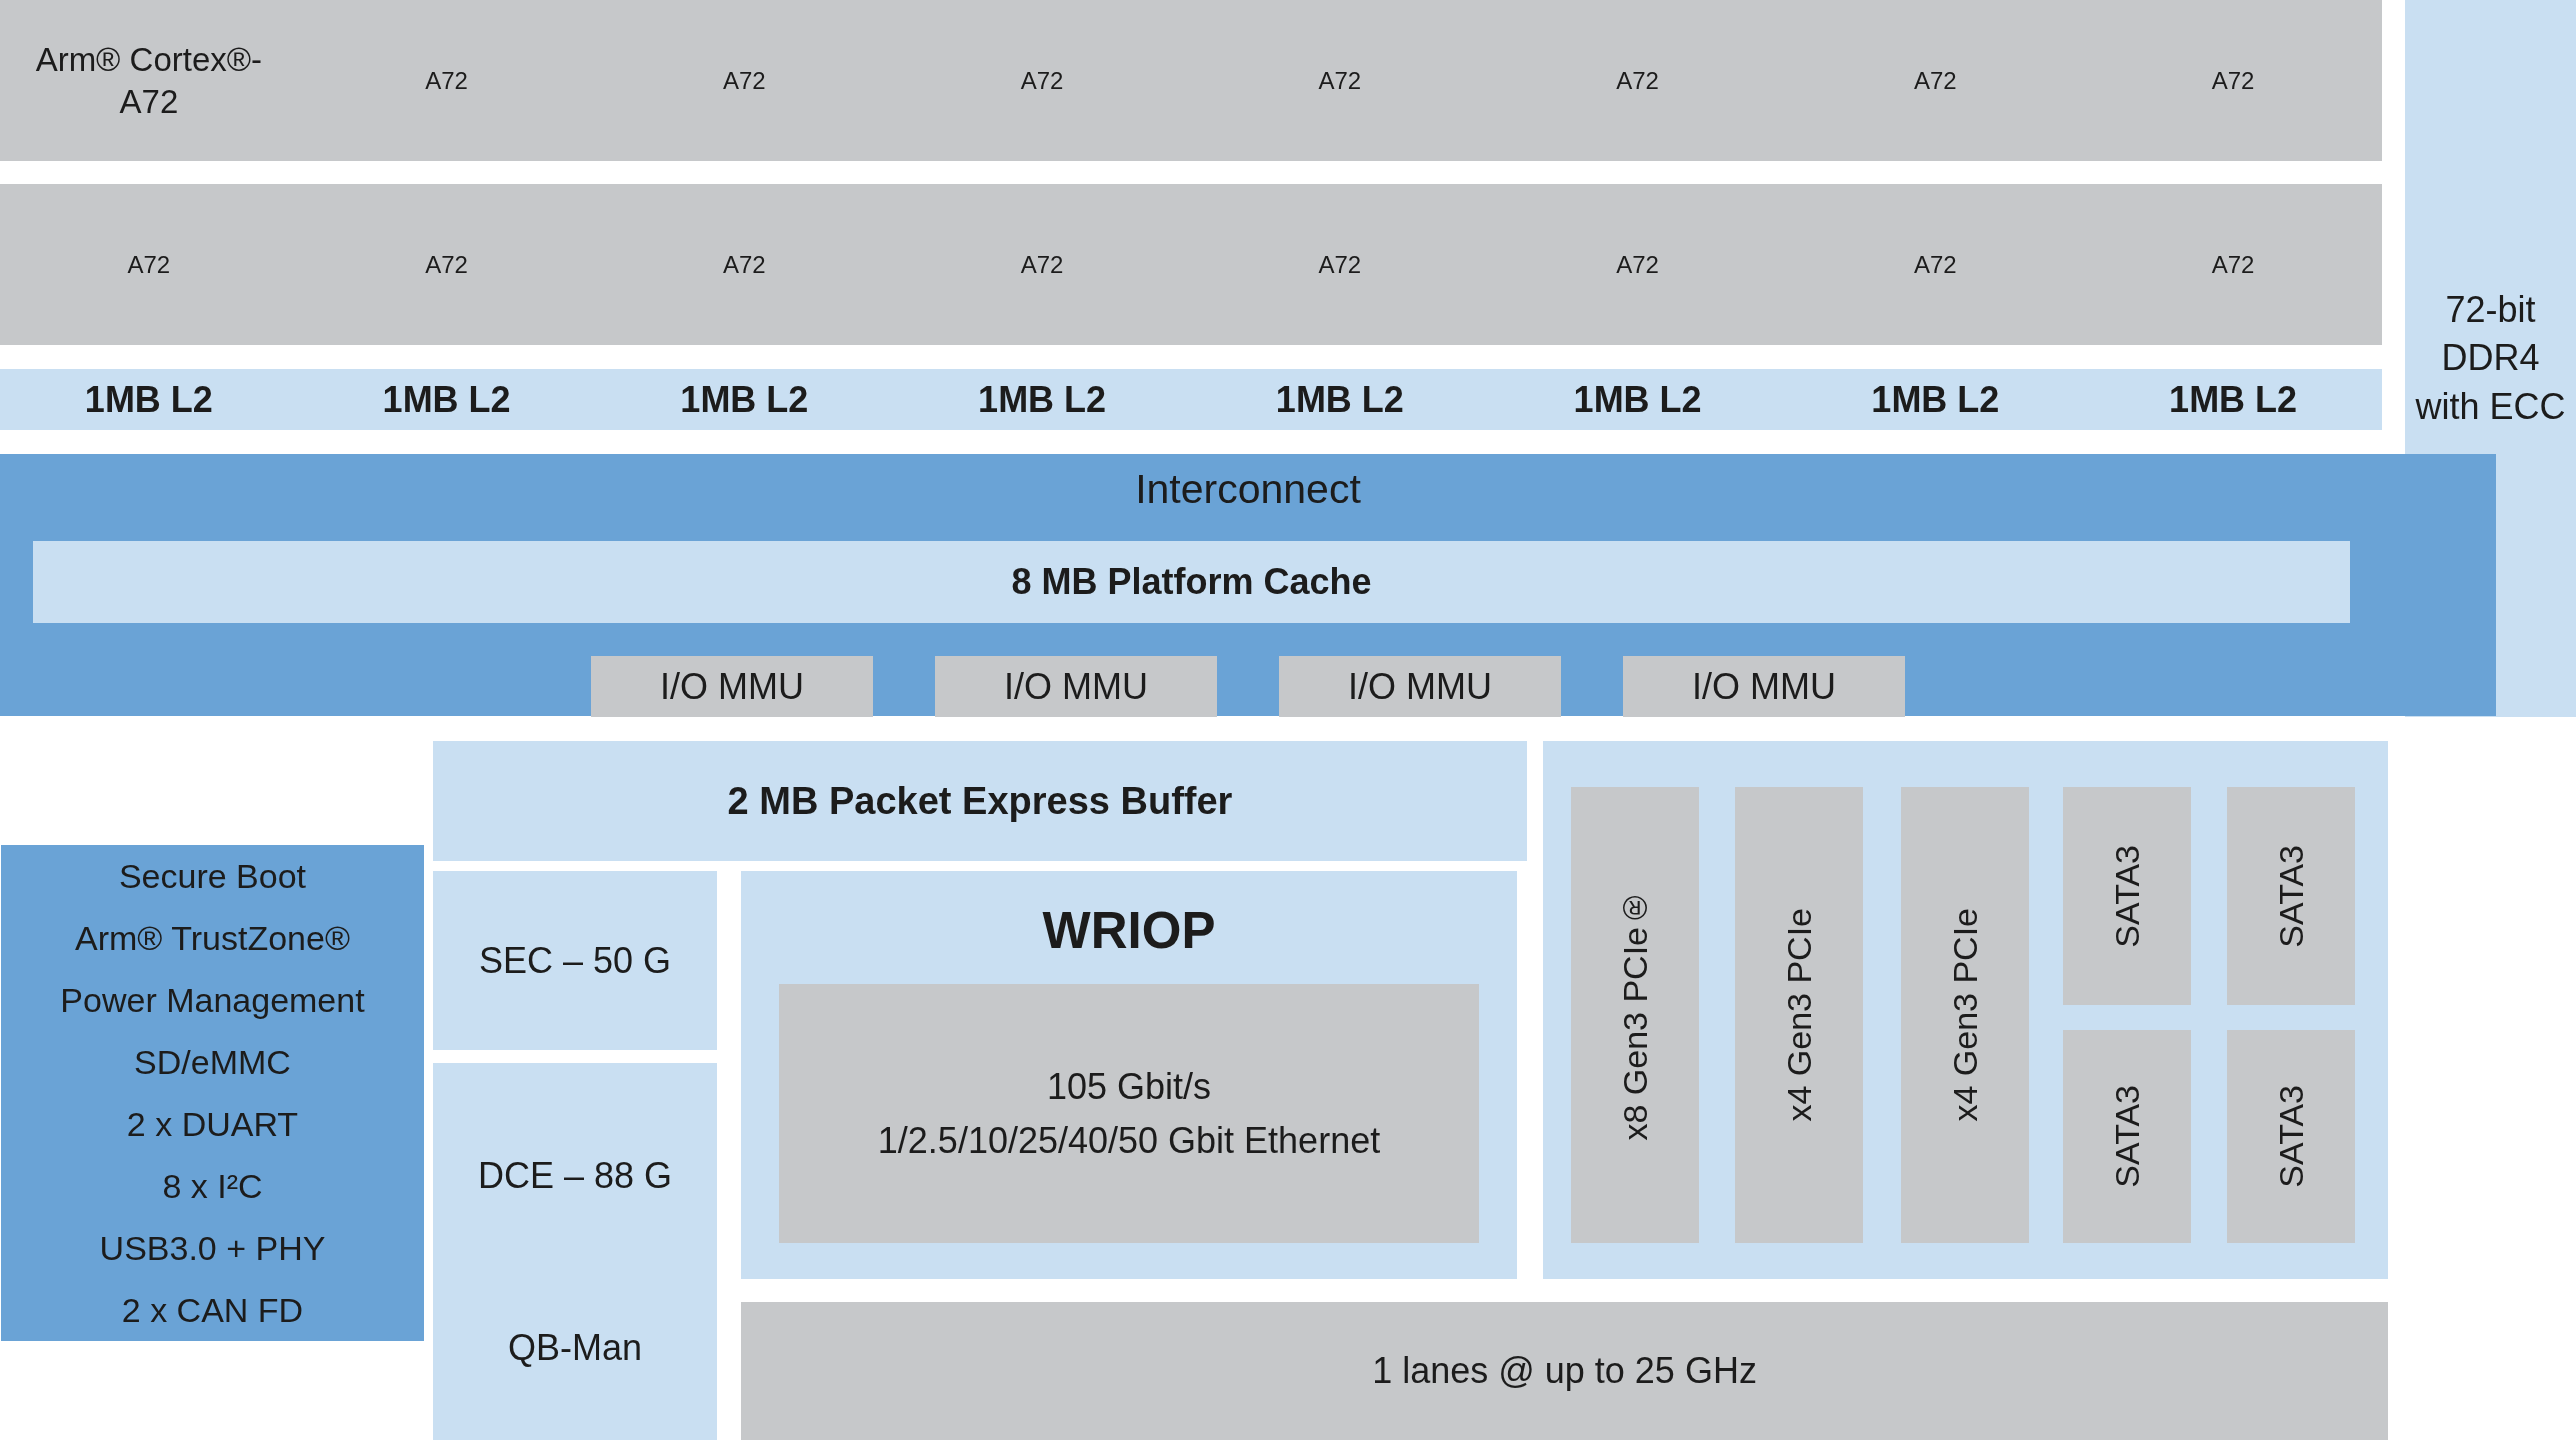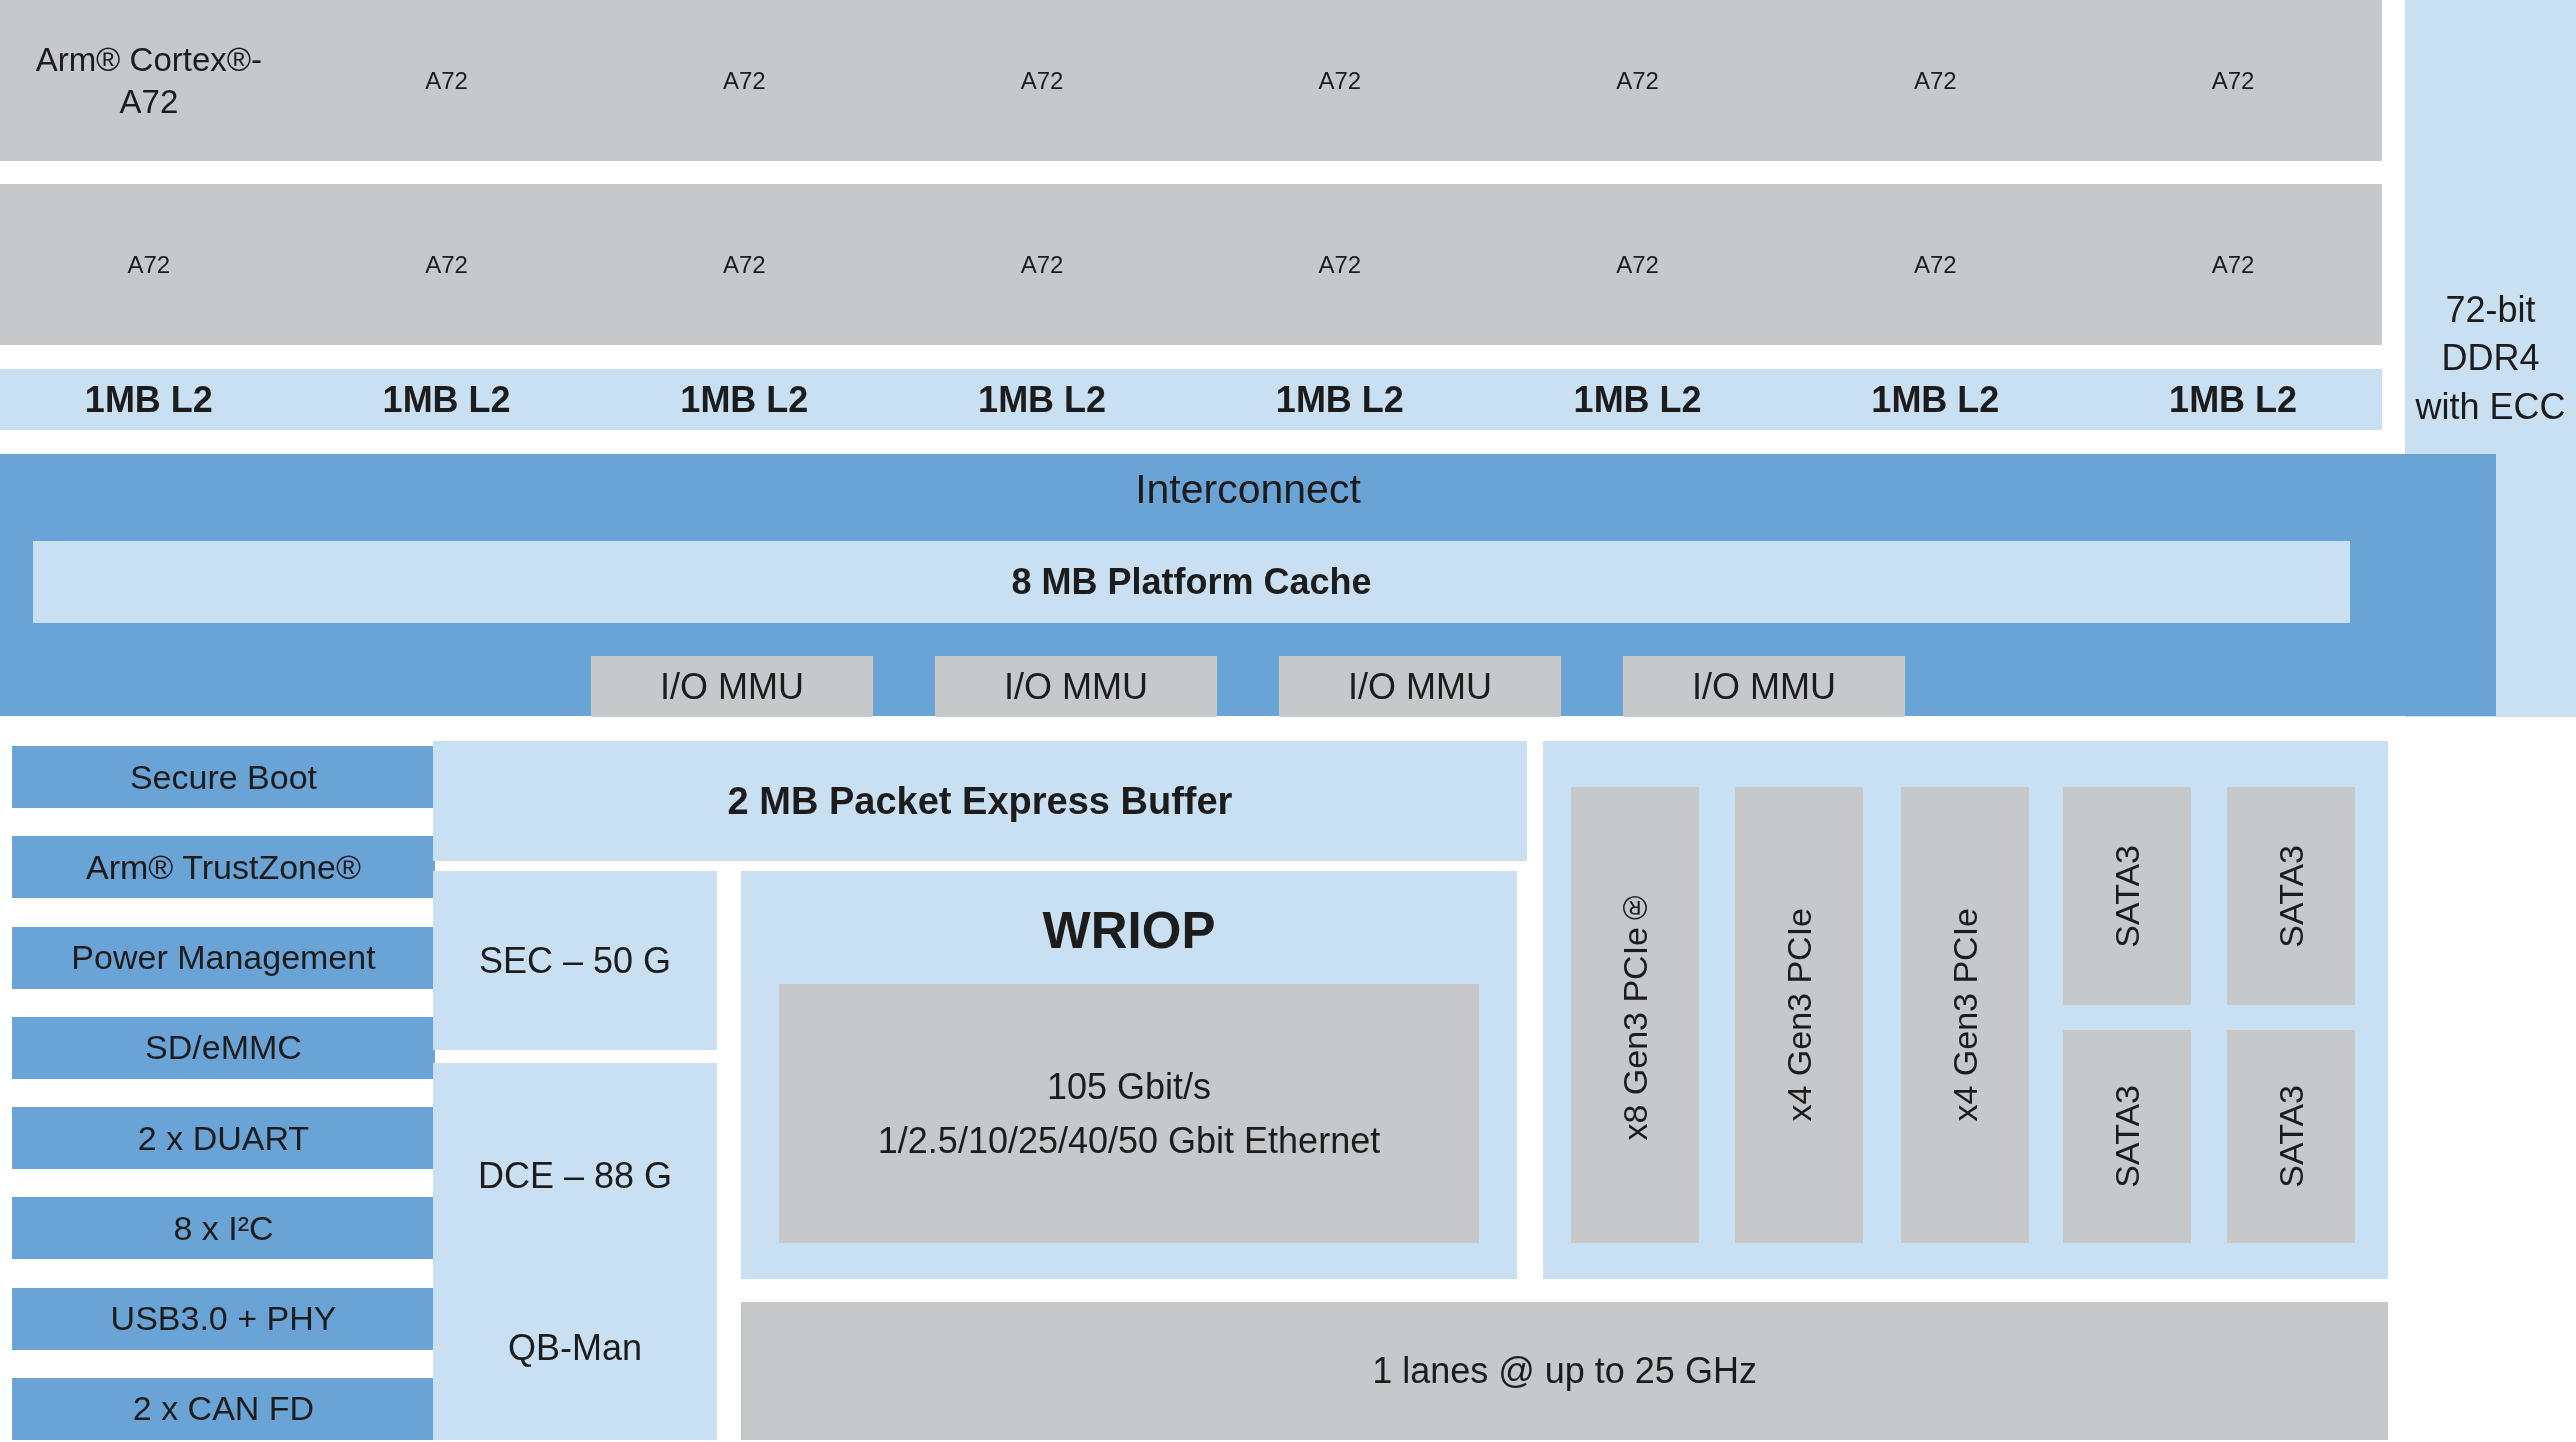--- a/index.html
+++ b/index.html
@@ -76,25 +76,25 @@
     width: 100%; height: 61px;
     display: flex;
     justify-content: center;
     gap: 62px;
   }
   .mmu { width: 282px; height: 61px; font-size: 36px; }
 
   
   .periph-col {
     position: absolute;
-    left: 12px; top: 746px;
+    left: 1px; top: 746px;
     width: 423px; height: 694px;
     display: flex;
     flex-direction: column;
-    justify-content: space-between;
+    justify-content: center;
   }
   .periph { height: 62px; font-size: 34px; }
 
   
   .buffer {
     position: absolute;
     left: 433px; top: 741px;
     width: 1094px; height: 120px;
     font-size: 38px;
     font-weight: bold;

